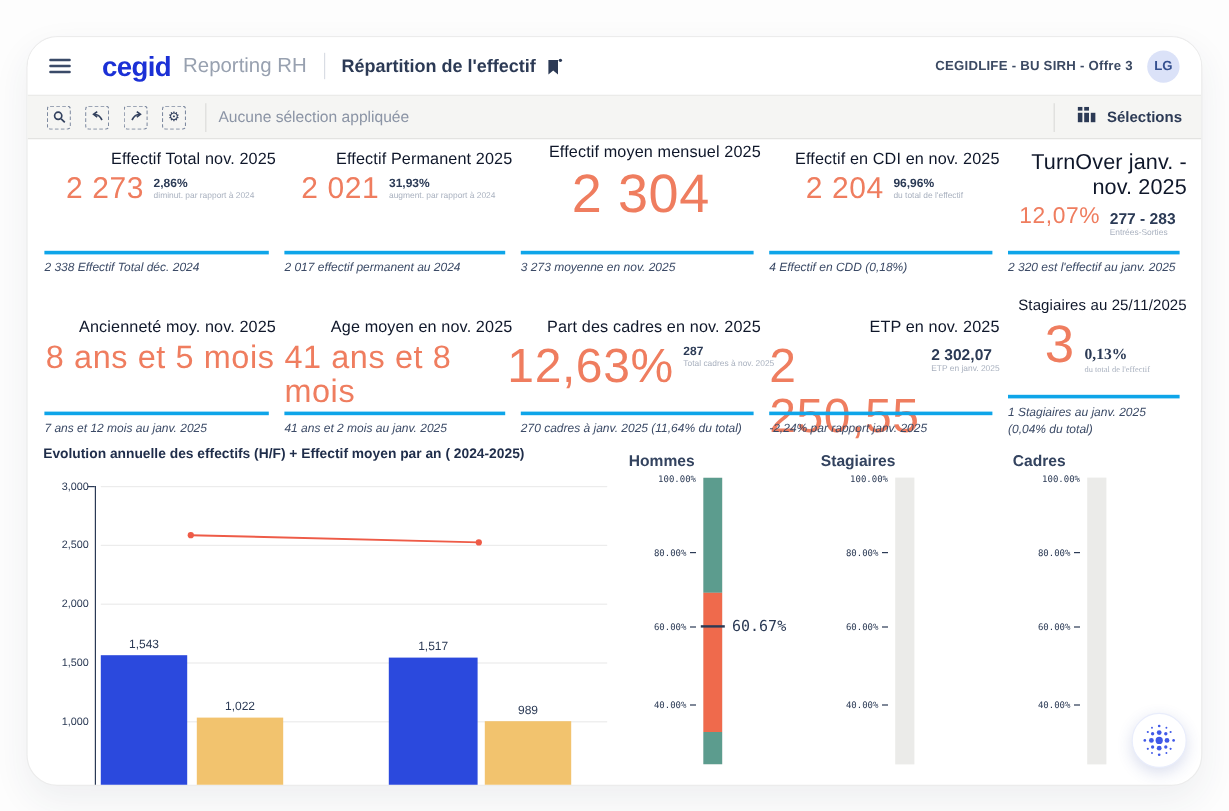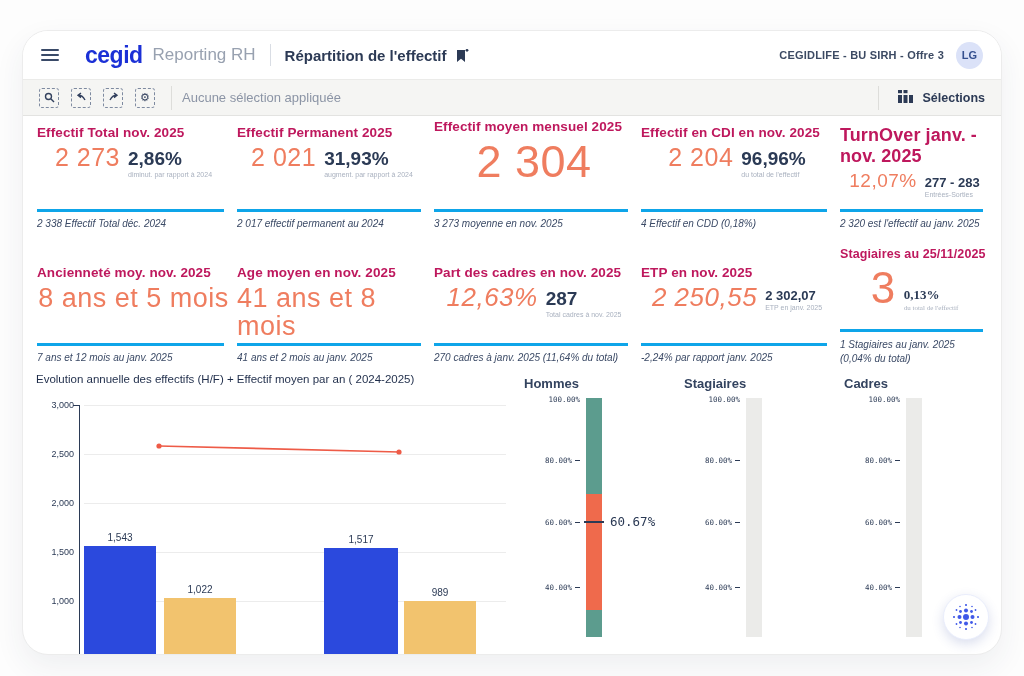--- a/index.html
+++ b/index.html
@@ -32,39 +32,39 @@
   .tdiv { width:1px; height:24px; background:#ddddda; margin:0 10px; }
   .selstatus { font-size:13px; color:#8b94a5; }
   .tright { margin-left:auto; display:flex; align-items:center; gap:9px; cursor:pointer; }
   .sel-label { font-size:12.5px; font-weight:700; color:#2c3a55; }
 
   
   .kpirow { position:absolute; left:14px; right:12px; display:grid; grid-template-columns:193px 190px 200px 192px 149px; column-gap:7px; }
   .row1 { top:88px; height:118px; }
   .row2 { top:212px; height:126px; }
   .kpi { position:relative; display:flex; flex-direction:column; }
-  .kpi .title { text-align:left; font-size:13.5px; font-weight:700; color:#be185d; letter-spacing:.1px; margin-top:6px; }
+  .kpi .title { text-align:right; font-size:13.5px; font-weight:400; color:#0f172a; letter-spacing:.1px; margin-top:6px; }
   .row2 .kpi .title { margin-top:22px; }
   .row2 .kpi.tall .title { margin-top:4px; }
   .valrow { display:flex; justify-content:center; align-items:flex-start; gap:8px; margin-top:4px; }
   .bignum { color:#ef7d5f; font-weight:400; letter-spacing:.5px; line-height:1.05; }
-  .sz34 { font-size:25px; } .sz46 { font-size:45px; } .sz30 { font-size:26px;font-style:italic; }
+  .sz34 { font-size:25px; } .sz46 { font-size:45px; } .sz30 { font-size:40px; }
   .sz27 { font-size:27px; } .sz26 { font-size:19px; } .sz44 { font-size:44px; }
   .secondary { text-align:left; margin-top:4px; }
-  .secondary .sv { font-size:19px; font-weight:700; color:#2b3a55; }
+  .secondary .sv { font-size:10px; font-weight:700; color:#2b3a55; }
   .secondary .sv.small { font-size:13px; }
   .secondary .sc { font-size:7px; color:#a9b1bf; margin-top:1px; white-space:nowrap; }
   .kfoot { position:absolute; left:0; right:6px; bottom:0; border-top:3px solid #0ea5e9; padding-top:6px; font-size:10px; font-style:italic; color:#3b4a66; }
   .row1 .kfoot { height:28px; }
   .row2 .kfoot { height:26px; }
   .row2 .kpi.tall .kfoot { height:40px; line-height:1.35; }
 
   
   .combo { position:absolute; left:13px; top:342px; width:480px; height:283px; }
-  .c-title { font-size:11.5px; font-weight:400; color:#1f2d4a; }
+  .c-title { font-size:11.5px; font-weight:700; color:#1f2d4a; }
   .plot { position:absolute; left:0; top:28px; width:480px; height:255px; }
   .gline { position:absolute; left:48px; width:422px; height:1px; background:#ececec; }
   .ylab { position:absolute; left:0; width:38px; text-align:right; font-size:9px; color:#2b3a55; }
   .yaxis { position:absolute; left:43px; top:4px; width:1px; height:251px; background:#2b3a55; }
   .yaxis-tick { position:absolute; left:37px; top:4px; width:6px; height:1px; background:#2b3a55; }
   .bar { position:absolute; bottom:0; }
   .bar.blue { background:#2b49dd; }
   .bar.yellow { background:#f2c36e; }
   .blab { position:absolute; text-align:center; font-size:10px; color:#2b3a55; }
   .lineov { position:absolute; left:0; top:0; }

